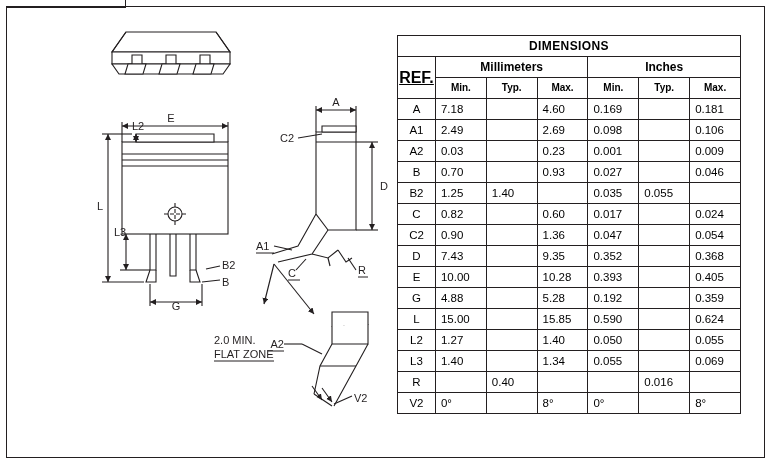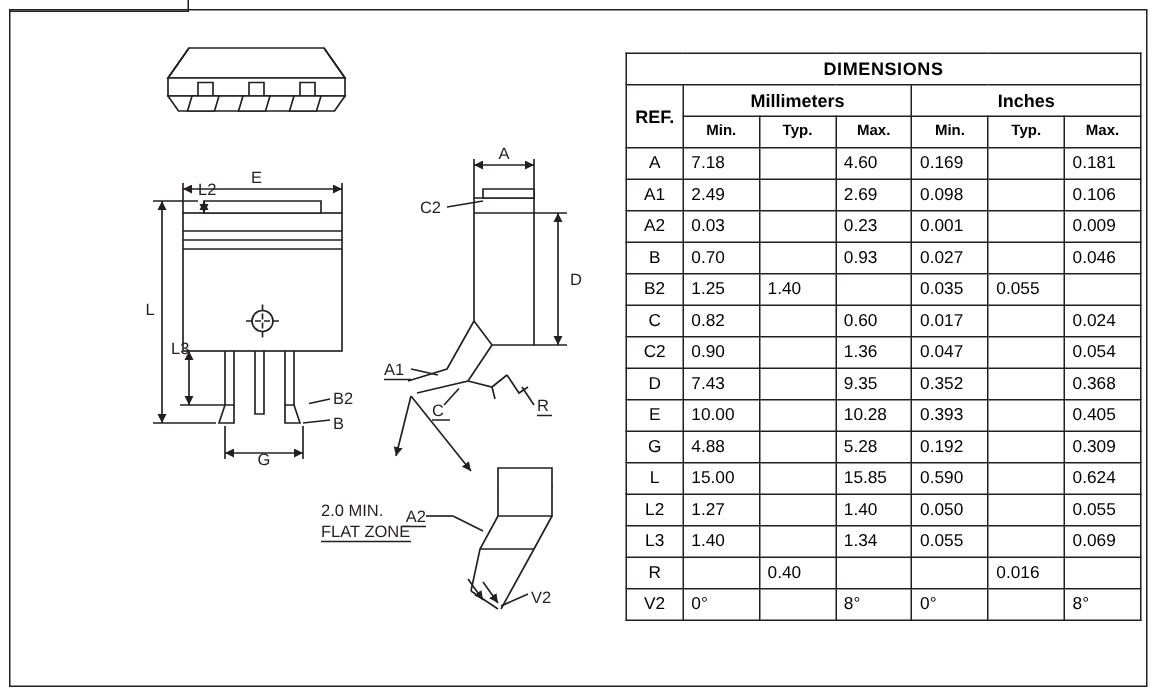--- a/index.html
+++ b/index.html
@@ -46,21 +46,20 @@
     height: 436px;
   }
   .drawing svg { display: block; }
 
   
   .dim-table-wrap {
     position: absolute;
     left: 397px;
     top: 35px;
     width: 344px;
-    margin-left: 20px;
   }
   table.dim {
     border-collapse: collapse;
     width: 344px;
     font-size: 11.5px;
     color: #000;
   }
   table.dim th, table.dim td {
     border: 1px solid #231f20;
     padding: 0;
@@ -69,21 +68,22 @@
     text-align: center;
     font-weight: normal;
   }
   table.dim th.title {
     font-weight: bold;
     letter-spacing: 0.4px;
     font-size: 12px;
   }
   table.dim th.ref {
     font-weight: bold;
-    font-size: 12px;
+    font-size: 16px;
+    text-decoration: underline;
   }
   table.dim th.unit {
     font-weight: bold;
     font-size: 12px;
     text-align: center;
   }
   table.dim th.sub {
     font-weight: bold;
     font-size: 10px;
   }
@@ -373,21 +373,21 @@
           <td class="val"></td>
           <td class="val">0.405</td>
         </tr>
         <tr>
           <td class="refcell">G</td>
           <td class="val">4.88</td>
           <td class="val"></td>
           <td class="val">5.28</td>
           <td class="val">0.192</td>
           <td class="val"></td>
-          <td class="val">0.309</td>
+          <td class="val">0.359</td>
         </tr>
         <tr>
           <td class="refcell">L</td>
           <td class="val">15.00</td>
           <td class="val"></td>
           <td class="val">15.85</td>
           <td class="val">0.590</td>
           <td class="val"></td>
           <td class="val">0.624</td>
         </tr>

